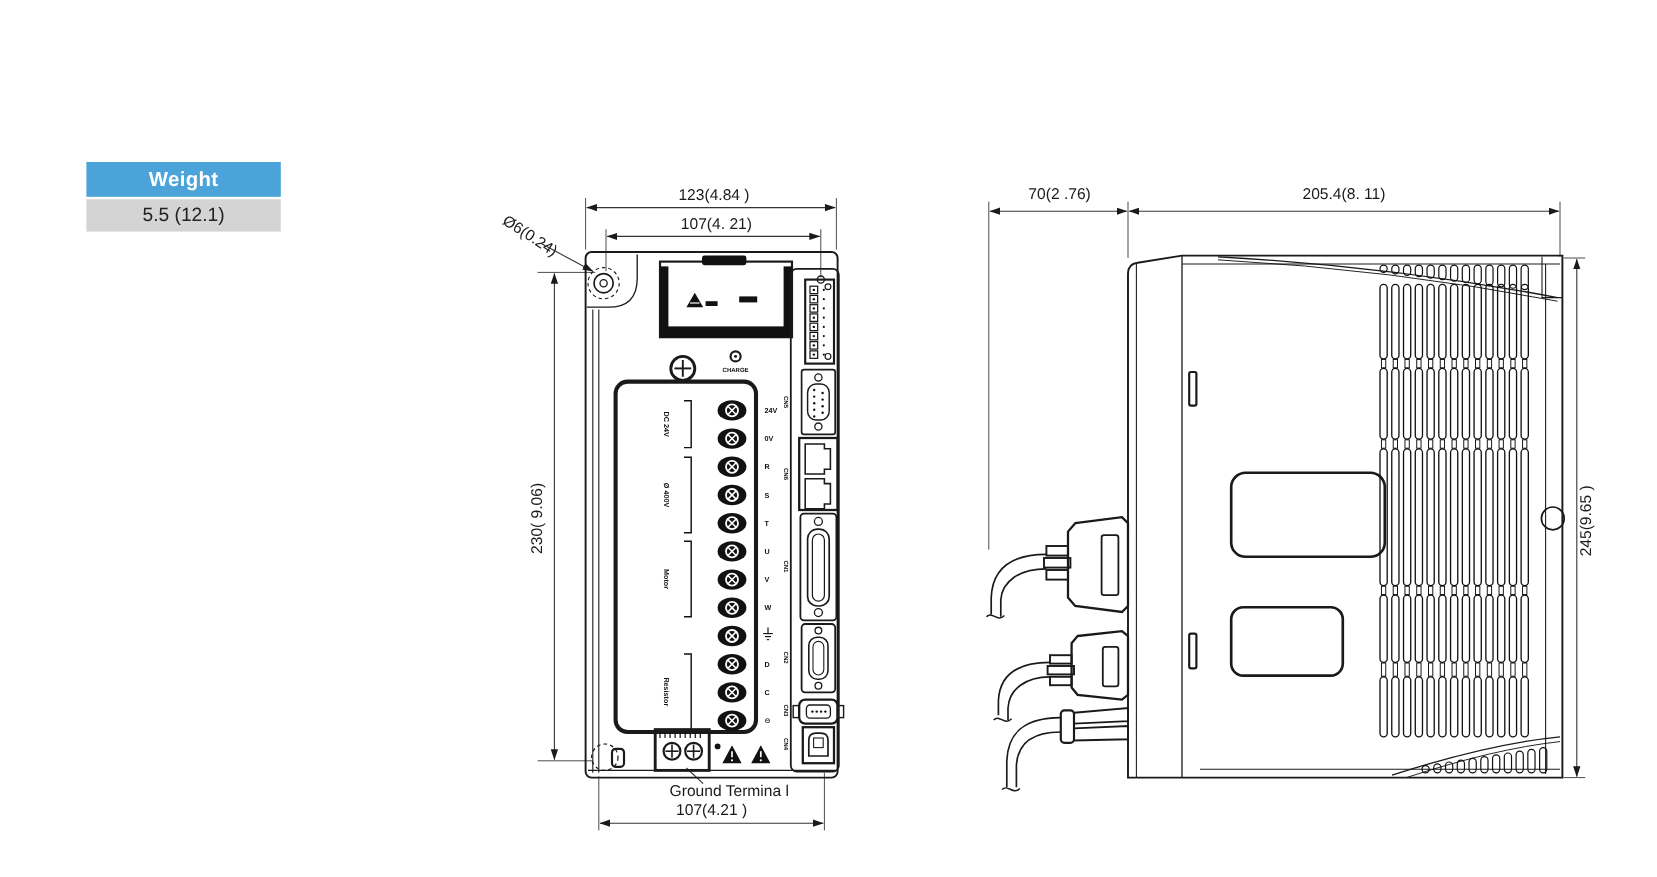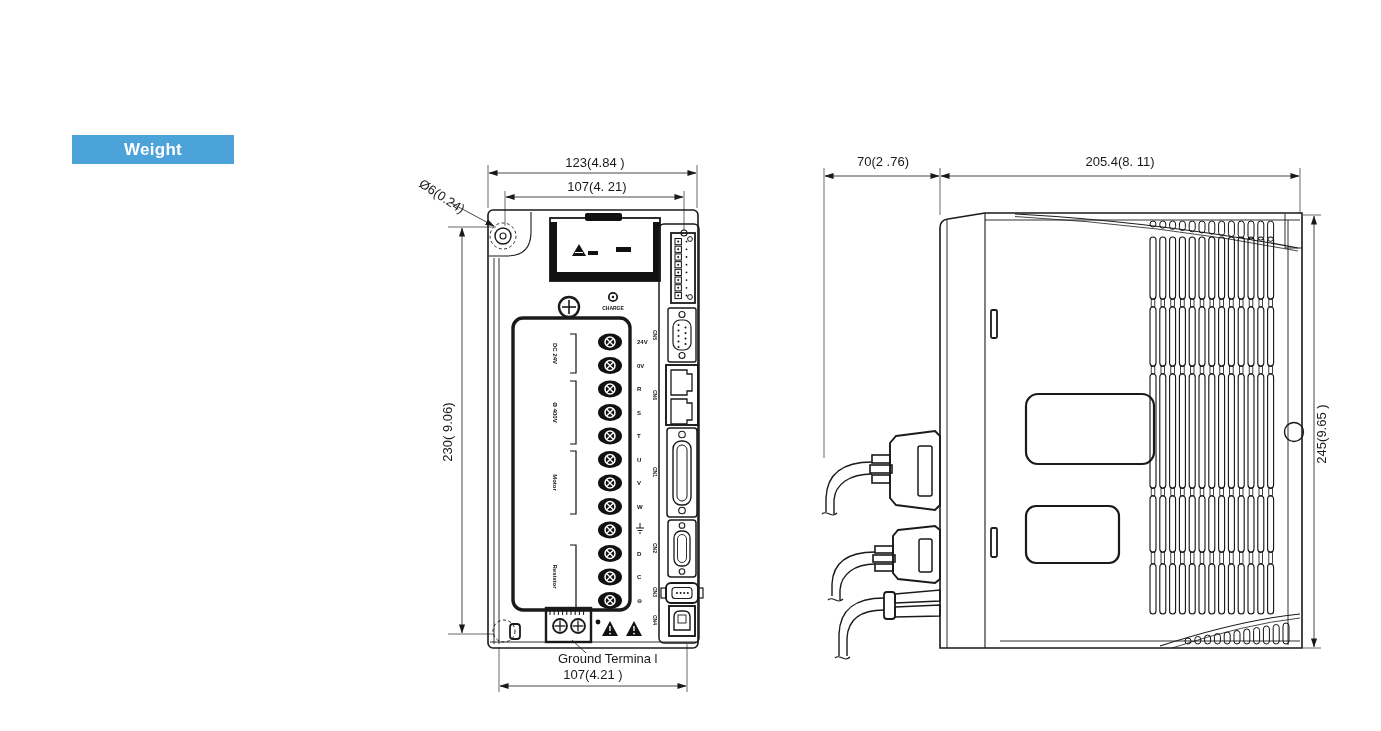--- a/index.html
+++ b/index.html
@@ -23,20 +23,21 @@
   .w{stroke:#fff;fill:none;}
 </style>
 </head>
 <body>
 
 <div class="canvas">
 
 
   <div class="weight-table">
     <div class="weight-header">Weight</div>
+    <div class="weight-row">5.5 (12.1)</div>
   </div>
 
   <svg style="left:415px;top:140px;" width="305" height="570" viewBox="415 140 305 570">
     <defs>
       <marker id="fa" viewBox="0 0 10 10" refX="9.5" refY="5" markerWidth="10" markerHeight="10" orient="auto-start-reverse">
         <path d="M0,1.6 L10,5 L0,8.4 z" fill="#1a1a1a"></path>
       </marker>
     </defs>
 
     <g>

